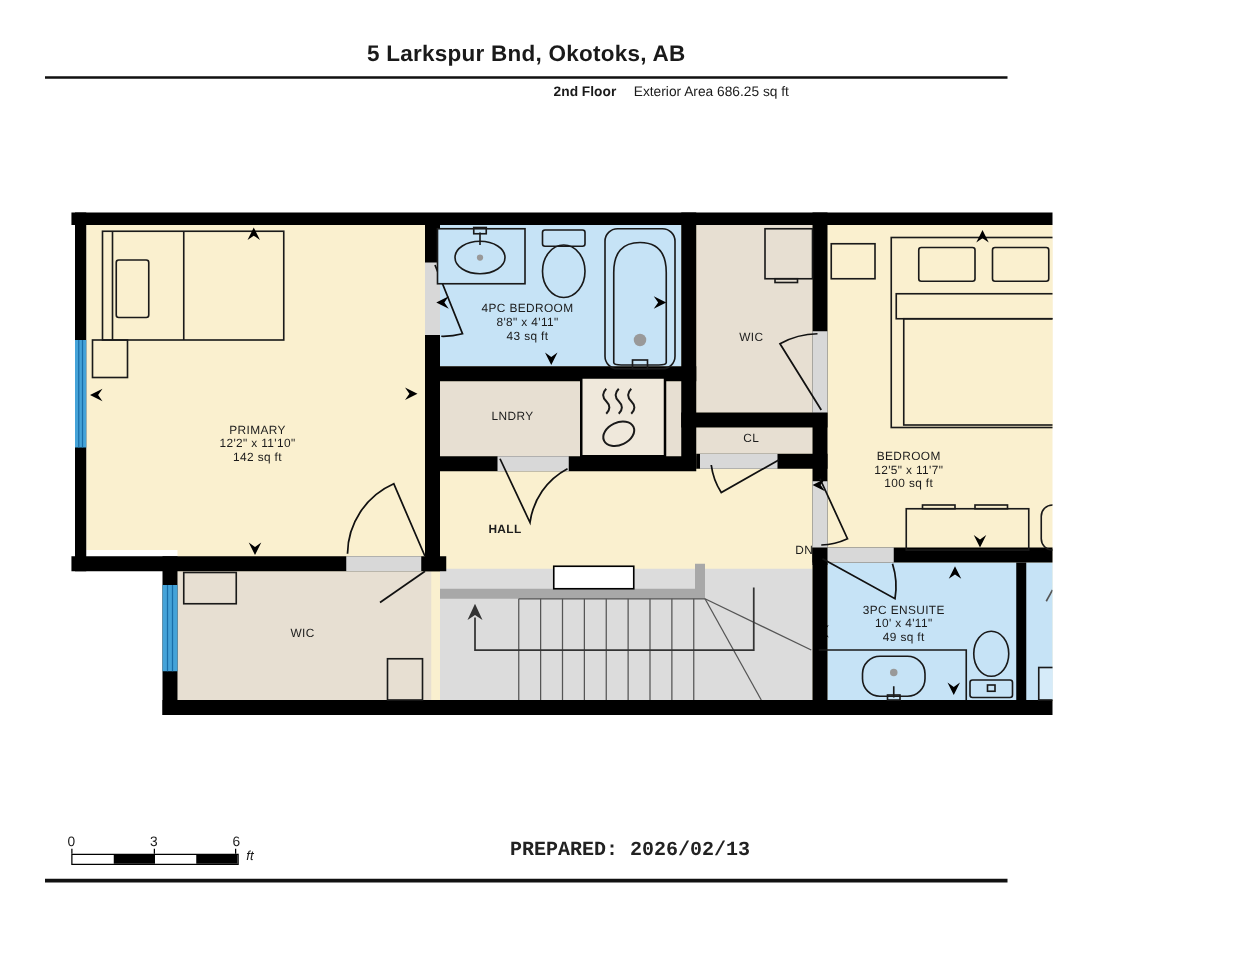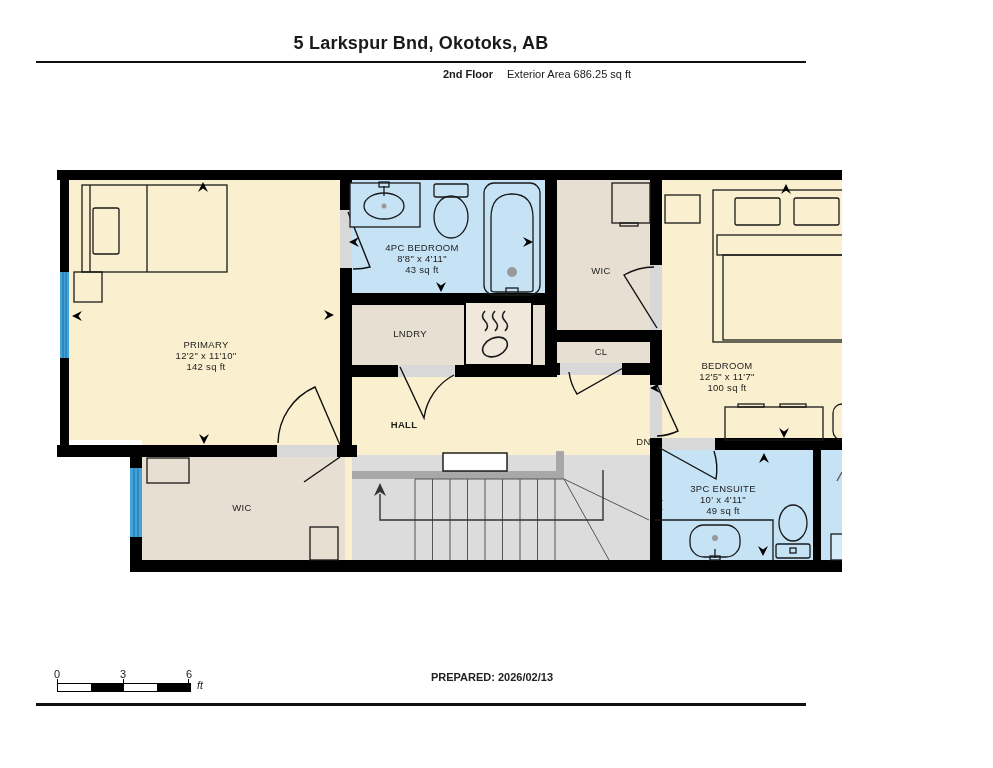--- a/index.html
+++ b/index.html
@@ -14,22 +14,22 @@
   .subtitle .floor{font-weight:bold;margin-right:14px;}
   
   .plan{position:absolute;left:57px;top:168px;width:881px;height:410px;}
   .plan svg{position:absolute;left:0;top:0;}
   .room-label{position:absolute;transform:translate(-50%,-50%);text-align:center;
               font-size:9.5px;line-height:10.8px;letter-spacing:.3px;color:#1c1c1c;white-space:nowrap;}
   .tag{position:absolute;transform:translate(-50%,-50%);font-size:9.5px;letter-spacing:.4px;color:#1c1c1c;}
   
   .rule-bottom{position:absolute;left:36px;right:36px;top:703px;height:3px;background:#111;}
   .disclaimer{position:absolute;left:38px;top:711px;font-size:9.8px;color:#111;}
-  .prepared{position:absolute;left:492px;top:671px;transform:translateX(-50%);
-            font-size:11px;font-weight:bold;color:#222;}
+  .prepared{position:absolute;left:504px;top:671px;transform:translateX(-50%);
+            font-size:16px;font-weight:bold;color:#222;font-family:Liberation Mono, monospace;}
   
   .scalebar{position:absolute;left:57px;top:668px;width:170px;height:26px;}
   .scalebar .num{position:absolute;top:0;transform:translateX(-50%);font-size:11px;}
   .scalebar .tick{position:absolute;top:11px;width:1px;height:4px;background:#000;}
   .scalebar .bar{position:absolute;left:0;top:15px;width:132px;height:7px;border:1px solid #000;
                  display:flex;}
   .scalebar .seg{flex:1 1 0;}
   .scalebar .seg.b{background:#000;}
   .scalebar .unit{position:absolute;left:140px;top:11px;font-size:10.5px;font-style:italic;}
   

